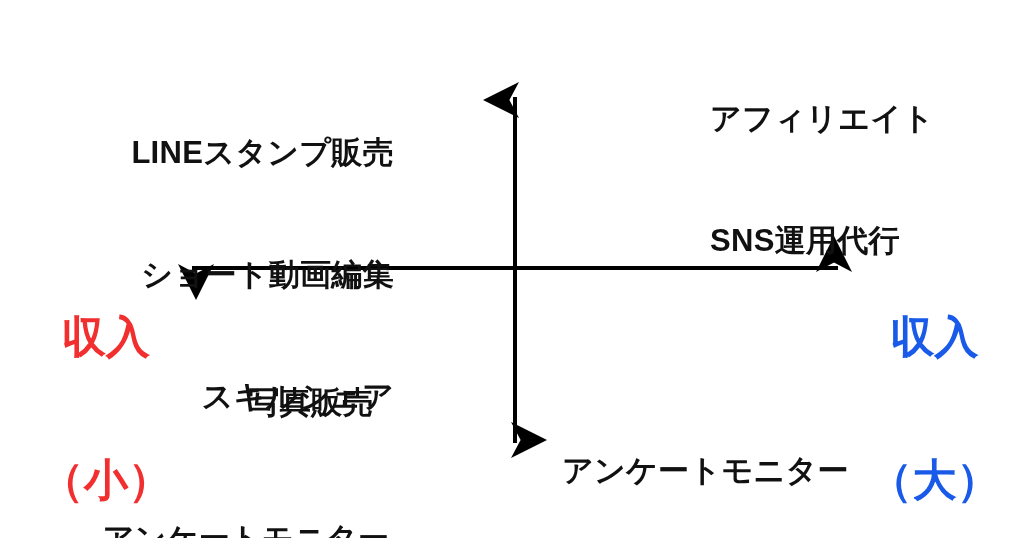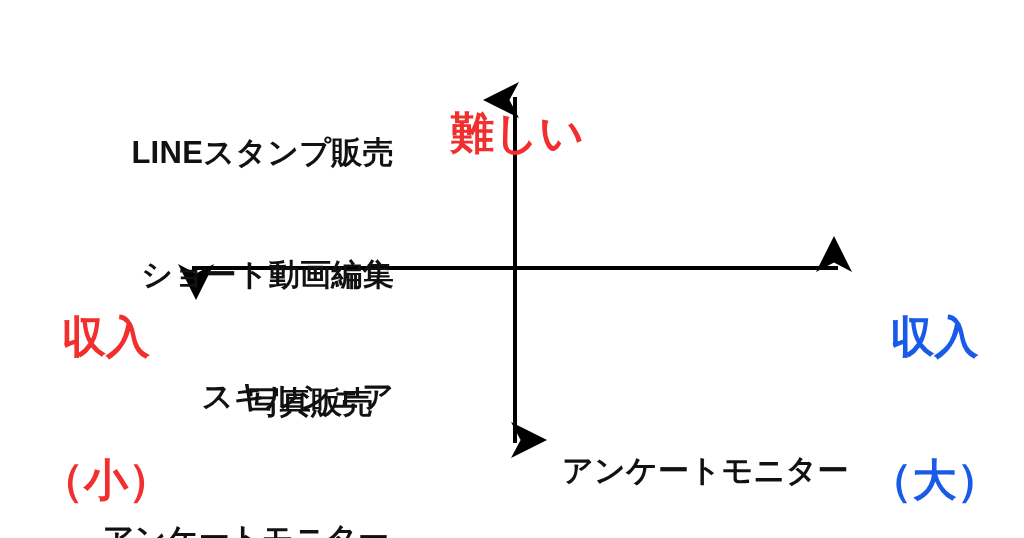--- a/index.html
+++ b/index.html
@@ -114,23 +114,20 @@
 
     <line x1="515" y1="443" x2="515" y2="100" stroke="#000000" stroke-width="4" marker-end="url(#ah-up)"></line>
 
     <line x1="515" y1="97" x2="515" y2="440" stroke="#000000" stroke-width="4" marker-end="url(#ah-down)"></line>
 
     <line x1="838" y1="268" x2="196" y2="268" stroke="#000000" stroke-width="4" marker-end="url(#ah-left)"></line>
 
     <line x1="192" y1="268" x2="834" y2="268" stroke="#000000" stroke-width="4" marker-end="url(#ah-right)"></line>
   </svg>
 
-  <div class="pole" id="pole-top">
-    <span class="row">難しい</span>
-  </div>
 
   <div class="pole" id="pole-bottom">
     
   </div>
 
   <div class="pole" id="pole-left">
     <span class="row">収入</span>
     <span class="row">（小）</span>
   </div>
 
@@ -139,20 +136,22 @@
     <span class="row">（大）</span>
   </div>
 
   <div class="lbl item" id="q-tl">
     <span class="row">LINEスタンプ販売</span>
     <span class="row">ショート動画編集</span>
     <span class="row">スキルシェア</span>
   </div>
 
   <div class="lbl item" id="q-tr">
+    <span class="row">アフィリエイト</span>
+    <span class="row">SNS運用代行</span>
   </div>
 
   <div class="lbl item" id="q-bl">
     <span class="row">写真販売</span>
     <span class="row">アンケートモニター</span>
     
   </div>
 
   <div class="lbl item" id="q-br">
     <span class="row">アンケートモニター</span>

